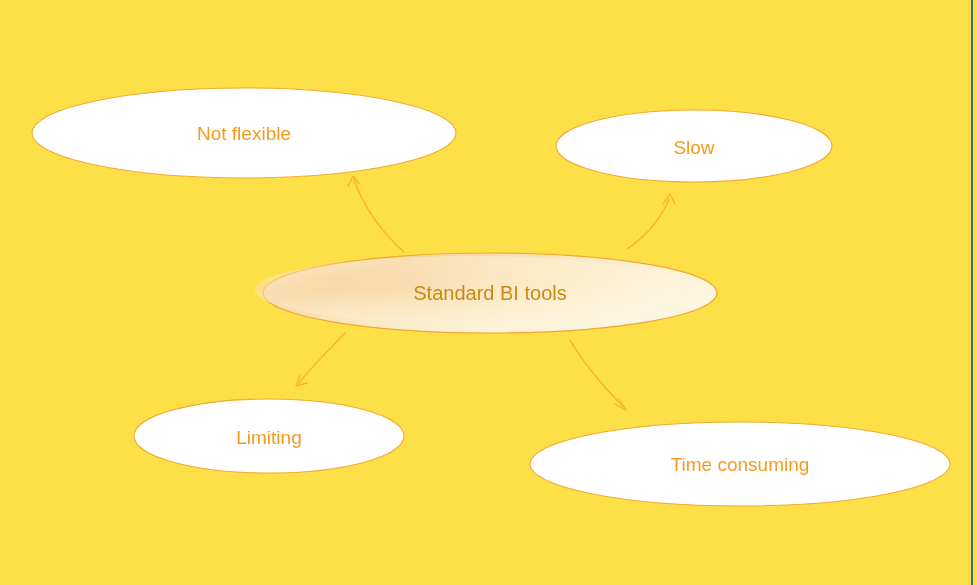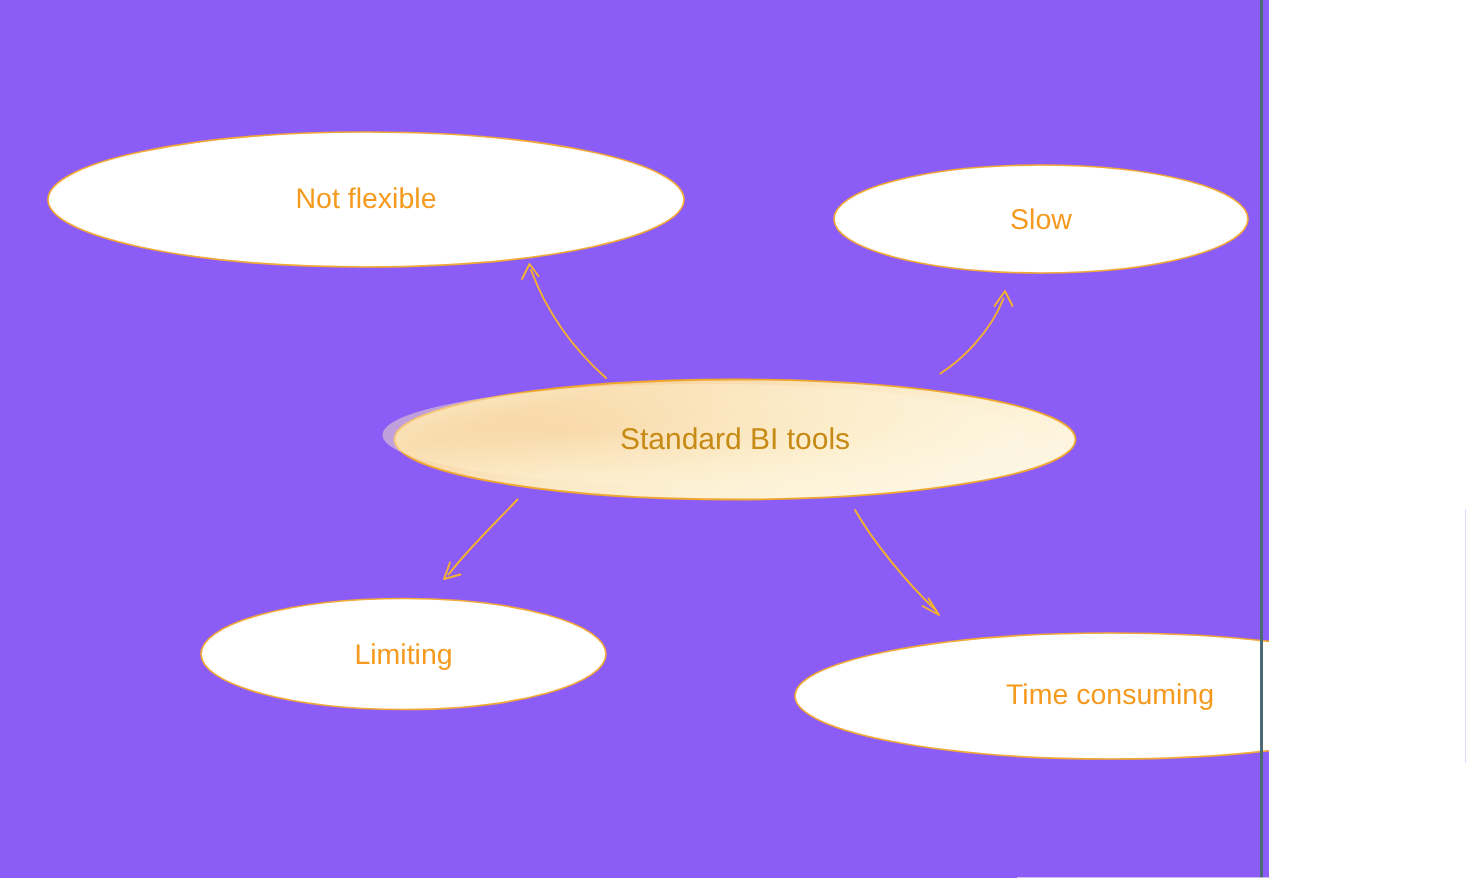--- a/index.html
+++ b/index.html
@@ -5,23 +5,23 @@
   html, body {
     margin: 0;
     padding: 0;
     background: #ffffff;
   }
   body {
     font-family: "Liberation Sans", sans-serif;
   }
   #canvas {
     position: relative;
-    width: 846px;
+    width: 977px;
     height: 585px;
-    background: #8b5cf6;
+    background: #fde047;
     overflow: hidden;
   }
   #diagram-svg {
     position: absolute;
     top: 0;
     left: 0;
     width: 977px;
     height: 585px;
     display: block;
   }

